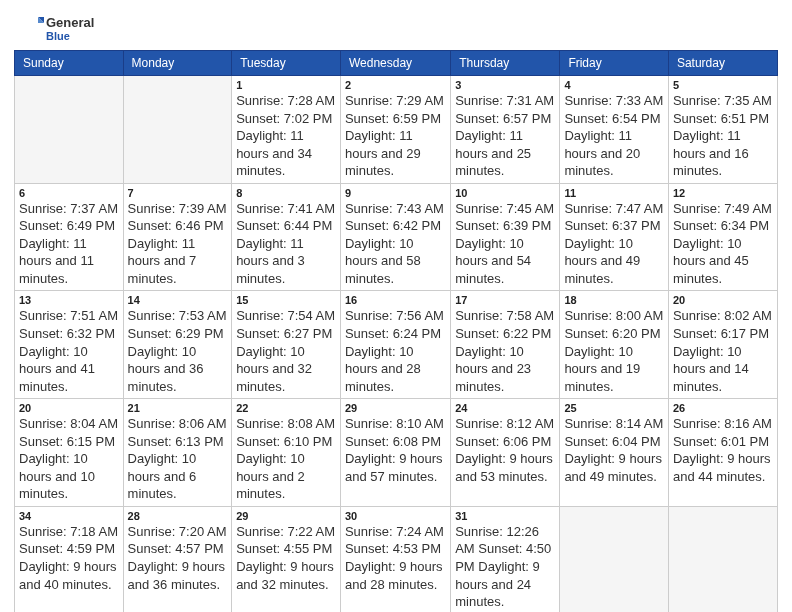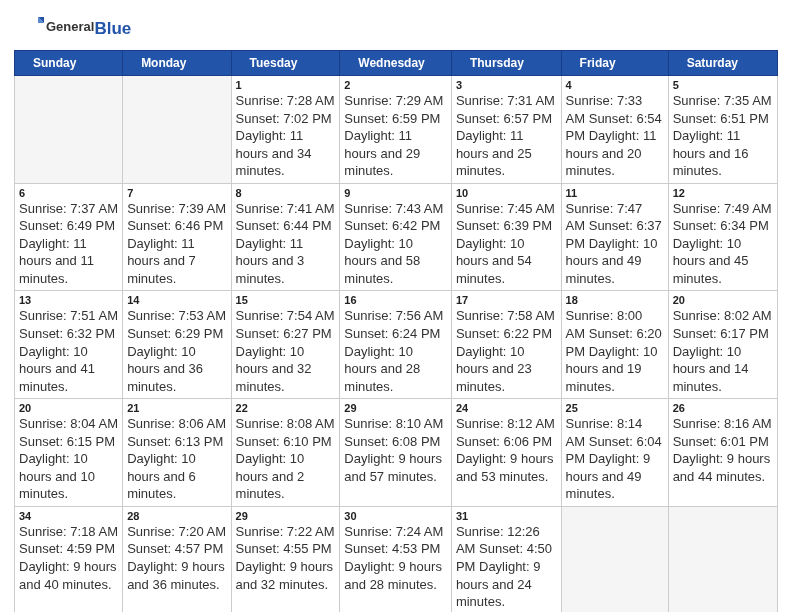--- a/index.html
+++ b/index.html
@@ -23,31 +23,31 @@
       margin-bottom: 4px;
     }
     .logo {
       display: flex;
       align-items: center;
       gap: 2px;
       margin-top: 4px;
     }
     .logo-text {
       display: flex;
-      flex-direction: row;
+      flex-direction: column;
       line-height: 1.1;
       justify-content: center;
     }
     .logo-general {
       font-size: 13px;
       font-weight: bold;
       color: #333;
     }
     .logo-blue {
-      font-size: 17px;
+      font-size: 11px;
       font-weight: bold;
       color: #2255aa;
     }
     .title-block {
       text-align: right;
     }
     .month-title {
       font-size: 32px;
       font-weight: bold;
       color: #222;
@@ -60,22 +60,22 @@
     }
     .calendar {
       width: 100%;
       border-collapse: collapse;
       margin-top: 6px;
     }
     .calendar th {
       background: #2255aa;
       color: #fff;
       font-size: 12px;
-      font-weight: bold;
-      padding: 5px 18px;
+      font-weight: normal;
+      padding: 5px 8px;
       text-align: left;
       border: 1px solid #1a3d88;
     }
     .calendar td {
       vertical-align: top;
       border: 1px solid #ccc;
       padding: 3px 4px;
       width: 113px;
       min-height: 70px;
       background: #fff;

